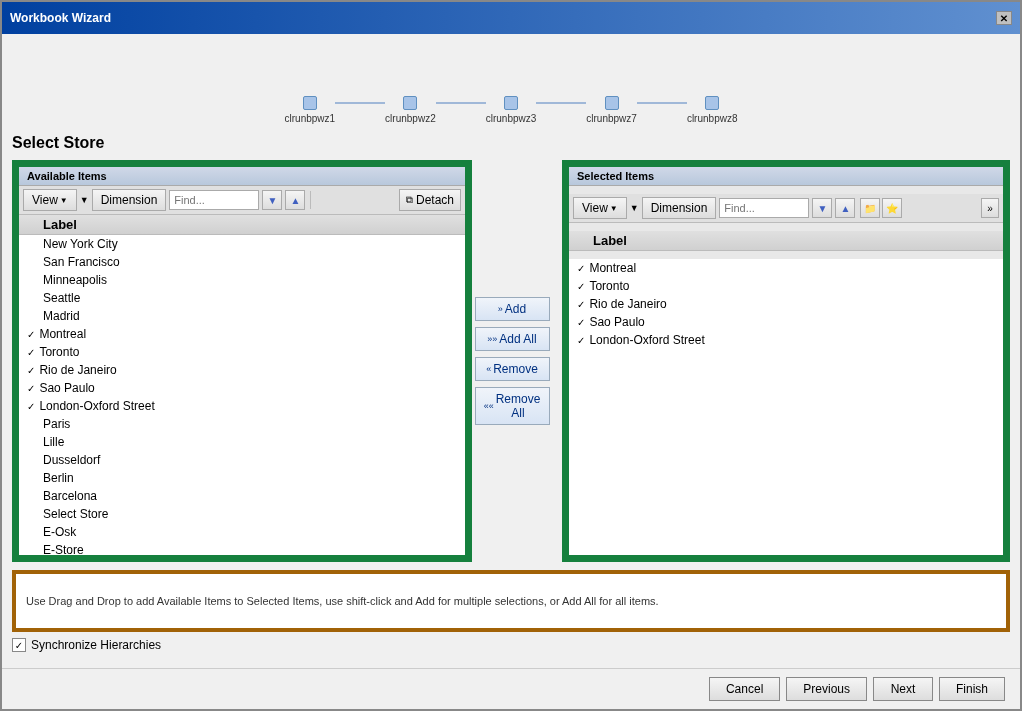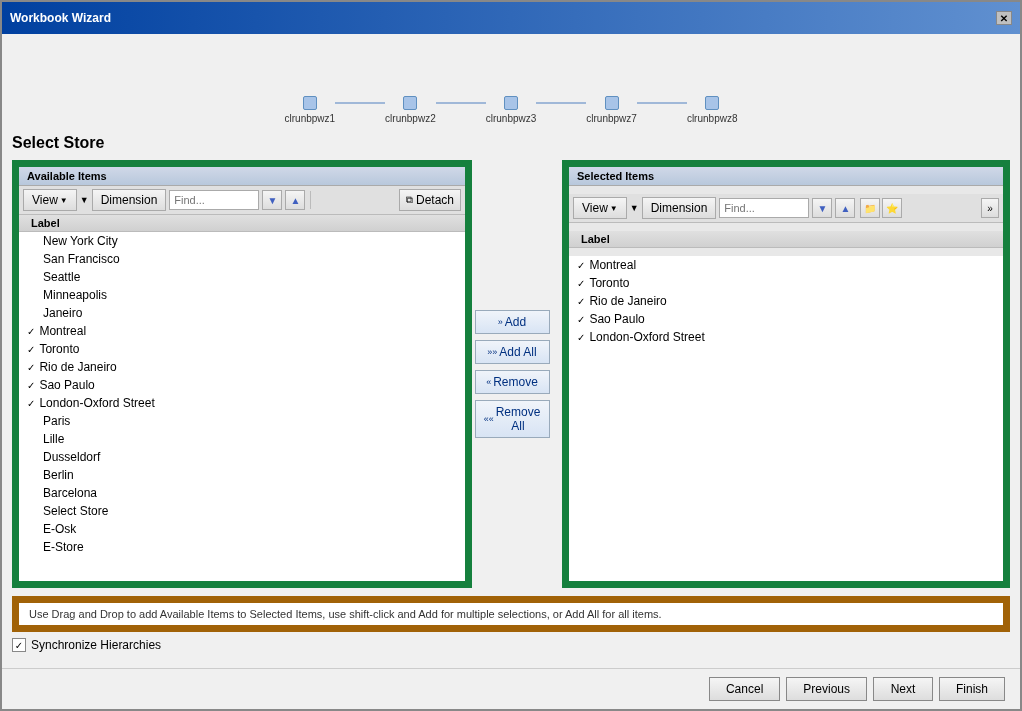--- a/index.html
+++ b/index.html
@@ -37,38 +37,38 @@
     .toolbar-btn { background: linear-gradient(to bottom, #f5f5f5, #ddd); border: 1px solid #aaa; padding: 2px 8px; cursor: pointer; font-size: 11px; display: flex; align-items: center; gap: 2px; height: 22px; }
     
     .dropdown-arrow { font-size: 8px; }
     
     .nav-btn { background: linear-gradient(to bottom, #f5f5f5, #ddd); border: 1px solid #aaa; width: 20px; height: 20px; cursor: pointer; display: flex; align-items: center; justify-content: center; font-size: 10px; }
     
     .separator { width: 1px; height: 18px; background: #bbb; margin: 0 2px; }
     
     .detach-btn { background: linear-gradient(to bottom, #f5f5f5, #ddd); border: 1px solid #aaa; padding: 2px 6px; cursor: pointer; font-size: 11px; display: flex; align-items: center; gap: 3px; height: 22px; margin-left: auto; }
     
-    .list-header { background: linear-gradient(to bottom, #e0e0e0, #d0d0d0); border-bottom: 1px solid #bbb; padding: 2px 12px; font-weight: bold; font-size: 11px; }
+    .list-header { background: linear-gradient(to bottom, #e0e0e0, #d0d0d0); border-bottom: 1px solid #bbb; padding: 2px 24px; font-weight: bold; font-size: 13px; }
     
     .list-container { flex: 1; overflow-y: auto; overflow-x: hidden; background: white; position: relative; }
     
     .list-item { padding: 2px 8px; cursor: pointer; white-space: nowrap; display: flex; align-items: center; gap: 4px; }
     .list-item.checked { color: #000; }
     .check-mark { color: #000; font-size: 10px; }
     
     
     .middle-buttons { display: flex; flex-direction: column; justify-content: center; align-items: center; gap: 6px; padding: 0 8px; width: 80px; flex-shrink: 0; }
     
     .action-btn { background: linear-gradient(to bottom, #f0f4fa, #d8e4f4); border: 1px solid #9ab; padding: 4px 10px; cursor: pointer; font-size: 11px; width: 75px; text-align: center; color: #003080; display: flex; align-items: center; justify-content: center; gap: 2px; }
     
     
     .folder-btn { background: linear-gradient(to bottom, #f5f5f5, #ddd); border: 1px solid #aaa; width: 20px; height: 20px; cursor: pointer; display: flex; align-items: center; justify-content: center; font-size: 10px; }
     
     
-    .info-bar { background: white; border: 7px solid #a16207; padding: 5px 10px; margin-top: 8px; font-size: 11px; color: #333; }
+    .info-bar { background: white; border: 4px solid #a16207; padding: 21px 10px; margin-top: 8px; font-size: 11px; color: #333; }
     
     .sync-bar { padding: 6px 0; display: flex; align-items: center; gap: 5px; }
     .checkbox { width: 14px; height: 14px; border: 1px solid #888; background: white; display: flex; align-items: center; justify-content: center; }
     .checkbox.checked::after { content: '✓'; font-size: 10px; color: #000; }
     
     
     .footer { background: #f0f0f0; border-top: 1px solid #ccc; padding: 8px 15px; display: flex; justify-content: flex-end; align-items: center; gap: 6px; flex-shrink: 0; }
     
     .footer-btn { background: linear-gradient(to bottom, #f5f5f5, #ddd); border: 1px solid #888; padding: 4px 16px; cursor: pointer; font-size: 12px; min-width: 60px; text-align: center; }
     
@@ -165,29 +165,29 @@
         <div class="list-item">
               <span style="width: 12px; display: inline-block;"></span>
               <span>New York City</span>
             </div>
             <div class="list-item">
               <span style="width: 12px; display: inline-block;"></span>
               <span>San Francisco</span>
             </div>
             <div class="list-item">
               <span style="width: 12px; display: inline-block;"></span>
+              <span>Minneapolis</span>
+            </div>
+            <div class="list-item">
+              <span style="width: 12px; display: inline-block;"></span>
               <span>Seattle</span>
             </div>
             <div class="list-item">
               <span style="width: 12px; display: inline-block;"></span>
-              <span>Minneapolis</span>
-            </div>
-            <div class="list-item">
-              <span style="width: 12px; display: inline-block;"></span>
-              <span>Janeiro</span>
+              <span>Madrid</span>
             </div>
             <div class="list-item checked">
               <span class="check-mark">✓</span>
               <span>Montreal</span>
             </div>
             <div class="list-item checked">
               <span class="check-mark">✓</span>
               <span>Toronto</span>
             </div>
             <div class="list-item checked">

